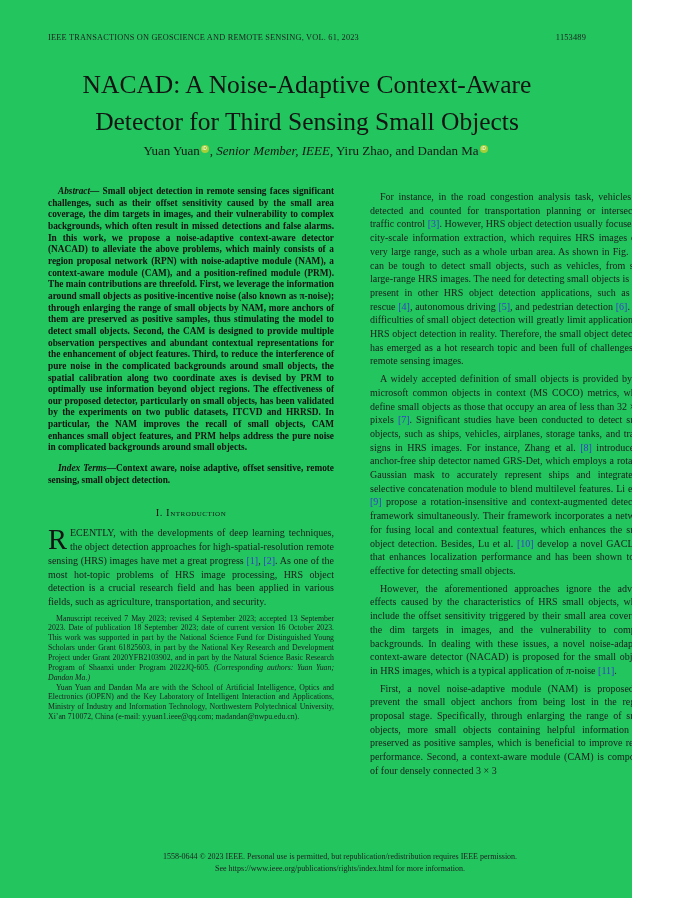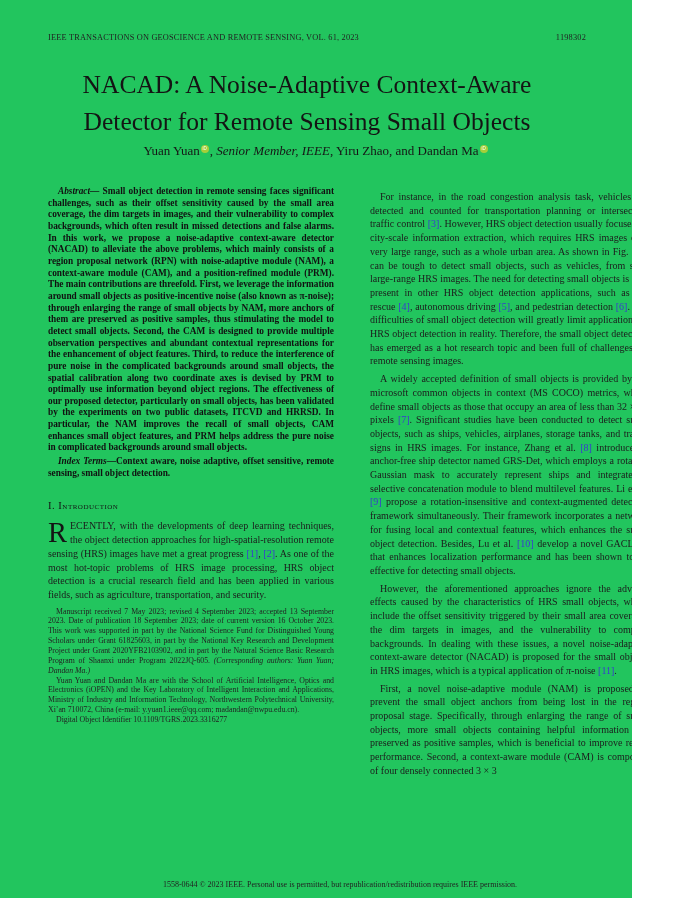--- a/index.html
+++ b/index.html
@@ -76,26 +76,26 @@
   
   .abstract, .index-terms {
     font-size: 9.3px;
     font-weight: bold;
     line-height: 11.65px;
     text-align: justify;
     text-indent: 10px;
     margin: 0;
     color: #111;
   }
-  .index-terms { margin-top: 2px; }
+  .index-terms { margin-top: 9px; }
   .lead-label { font-style: italic; }
   
   .section-heading {
     margin: 21px 0 8px 0;
-    text-align: left;
+    text-align: center;
     font-size: 10.6px;
     font-weight: normal;
     font-variant: small-caps;
     letter-spacing: 0.5px;
     color: #141414;
   }
   
   .body-para {
     font-size: 10px;
     line-height: 13.7px;
@@ -126,71 +126,71 @@
     line-height: 9.85px;
     text-align: justify;
     color: #222;
   }
   .fn-para { margin: 0; text-indent: 8px; }
   
   .page-footer {
     position: absolute;
     left: 0;
     right: 0;
-    bottom: 8px;
+    bottom: 24px;
     text-align: center;
     font-size: 8px;
     line-height: 11.5px;
     color: #222;
     padding-left: 48px;
   }
 </style>
 </head>
 <body>
 
 <div class="page">
 
   <div class="running-header">
     <span>IEEE TRANSACTIONS ON GEOSCIENCE AND REMOTE SENSING, VOL. 61, 2023</span>
-    <span>1198302</span>
+    <span>1153489</span>
   </div>
 
   <div class="title-block">
     <div>NACAD: A Noise-Adaptive Context-Aware</div>
-    <div>Detector for Remote Sensing Small Objects</div>
+    <div>Detector for Third Sensing Small Objects</div>
   </div>
 
   <div class="author-line">
     <span>Yuan Yuan</span><span class="orcid">iD</span><span>, </span><span class="it">Senior Member, IEEE</span><span>, Yiru Zhao, and Dandan Ma</span><span class="orcid">iD</span>
   </div>
 
   <div class="columns">
 
     <div class="col">
       <p class="abstract"><span class="lead-label">Abstract— </span><span>Small object detection in remote sensing faces significant challenges, such as their offset sensitivity caused by the small area coverage, the dim targets in images, and their vulnerability to complex backgrounds, which often result in missed detections and false alarms. In this work, we propose a noise-adaptive context-aware detector (NACAD) to alleviate the above problems, which mainly consists of a region proposal network (RPN) with noise-adaptive module (NAM), a context-aware module (CAM), and a position-refined module (PRM). The main contributions are threefold. First, we leverage the information around small objects as positive-incentive noise (also known as π-noise); through enlarging the range of small objects by NAM, more anchors of them are preserved as positive samples, thus stimulating the model to detect small objects. Second, the CAM is designed to provide multiple observation perspectives and abundant contextual representations for the enhancement of object features. Third, to reduce the interference of pure noise in the complicated backgrounds around small objects, the spatial calibration along two coordinate axes is devised by PRM to optimally use information beyond object regions. The effectiveness of our proposed detector, particularly on small objects, has been validated by the experiments on two public datasets, ITCVD and HRRSD. In particular, the NAM improves the recall of small objects, CAM enhances small object features, and PRM helps address the pure noise in complicated backgrounds around small objects.</span></p>
 
       <p class="index-terms"><span class="lead-label">Index Terms—</span><span>Context aware, noise adaptive, offset sensitive, remote sensing, small object detection.</span></p>
 
       <h2 class="section-heading">I. Introduction</h2>
 
       <p class="intro-para"><span class="dropcap">R</span><span><span>ECENTLY, with the developments of deep learning techniques, the object detection approaches for high-spatial-resolution remote sensing (HRS) images have met a great progress </span><span class="seg-link">[1]</span><span>, </span><span class="seg-link">[2]</span><span>. As one of the most hot-topic problems of HRS image processing, HRS object detection is a crucial research field and has been applied in various fields, such as agriculture, transportation, and security.</span></span></p>
 
       <div class="footnote-block">
         <p class="fn-para"><span>Manuscript received 7 May 2023; revised 4 September 2023; accepted 13 September 2023. Date of publication 18 September 2023; date of current version 16 October 2023. This work was supported in part by the National Science Fund for Distinguished Young Scholars under Grant 61825603, in part by the National Key Research and Development Project under Grant 2020YFB2103902, and in part by the Natural Science Basic Research Program of Shaanxi under Program 2022JQ-605. </span><span class="seg-i">(Corresponding authors: Yuan Yuan; Dandan Ma.)</span></p>
         <p class="fn-para">Yuan Yuan and Dandan Ma are with the School of Artificial Intelligence, Optics and Electronics (iOPEN) and the Key Laboratory of Intelligent Interaction and Applications, Ministry of Industry and Information Technology, Northwestern Polytechnical University, Xi’an 710072, China (e-mail: y.yuan1.ieee@qq.com; madandan@nwpu.edu.cn).</p>
-        <p class="fn-para">Digital Object Identifier 10.1109/TGRS.2023.3316277</p>
       </div>
     </div>
 
     <div class="col">
       <p class="body-para"><span>For instance, in the road congestion analysis task, vehicles are detected and counted for transportation planning or intersection traffic control </span><span class="seg-link">[3]</span><span>. However, HRS object detection usually focuses on city-scale information extraction, which requires HRS images of a very large range, such as a whole urban area. As shown in Fig. </span><span class="seg-link">1</span><span>, it can be tough to detect small objects, such as vehicles, from such large-range HRS images. The need for detecting small objects is also present in other HRS object detection applications, such as sea rescue </span><span class="seg-link">[4]</span><span>, autonomous driving </span><span class="seg-link">[5]</span><span>, and pedestrian detection </span><span class="seg-link">[6]</span><span>. The difficulties of small object detection will greatly limit applications of HRS object detection in reality. Therefore, the small object detection has emerged as a hot research topic and been full of challenges for remote sensing images.</span></p>
       <p class="body-para"><span>A widely accepted definition of small objects is provided by the microsoft common objects in context (MS COCO) metrics, which define small objects as those that occupy an area of less than 32 × 32 pixels </span><span class="seg-link">[7]</span><span>. Significant studies have been conducted to detect small objects, such as ships, vehicles, airplanes, storage tanks, and traffic signs in HRS images. For instance, Zhang et al. </span><span class="seg-link">[8]</span><span> introduce an anchor-free ship detector named GRS-Det, which employs a rotation Gaussian mask to accurately represent ships and integrates a selective concatenation module to blend multilevel features. Li et al. </span><span class="seg-link">[9]</span><span> propose a rotation-insensitive and context-augmented detection framework simultaneously. Their framework incorporates a network for fusing local and contextual features, which enhances the small object detection. Besides, Lu et al. </span><span class="seg-link">[10]</span><span> develop a novel GACLNet that enhances localization performance and has been shown to be effective for detecting small objects.</span></p>
       <p class="body-para"><span>However, the aforementioned approaches ignore the adverse effects caused by the characteristics of HRS small objects, which include the offset sensitivity triggered by their small area coverage, the dim targets in images, and the vulnerability to complex backgrounds. In dealing with these issues, a novel noise-adaptive context-aware detector (NACAD) is proposed for the small objects in HRS images, which is a typical application of </span><span class="seg-i">π</span><span>-noise </span><span class="seg-link">[11]</span><span>.</span></p>
       <p class="body-para"><span>First, a novel noise-adaptive module (NAM) is proposed to prevent the small object anchors from being lost in the region proposal stage. Specifically, through enlarging the range of small objects, more small objects containing helpful information are preserved as positive samples, which is beneficial to improve recall performance. Second, a context-aware module (CAM) is composed of four densely connected 3 × 3</span></p>
     </div>
 
   </div>
 
   <div class="page-footer">
     <div>1558-0644 © 2023 IEEE. Personal use is permitted, but republication/redistribution requires IEEE permission.</div>
+    <div>See https://www.ieee.org/publications/rights/index.html for more information.</div>
   </div>
 
 </div>
 
 </body></html>

